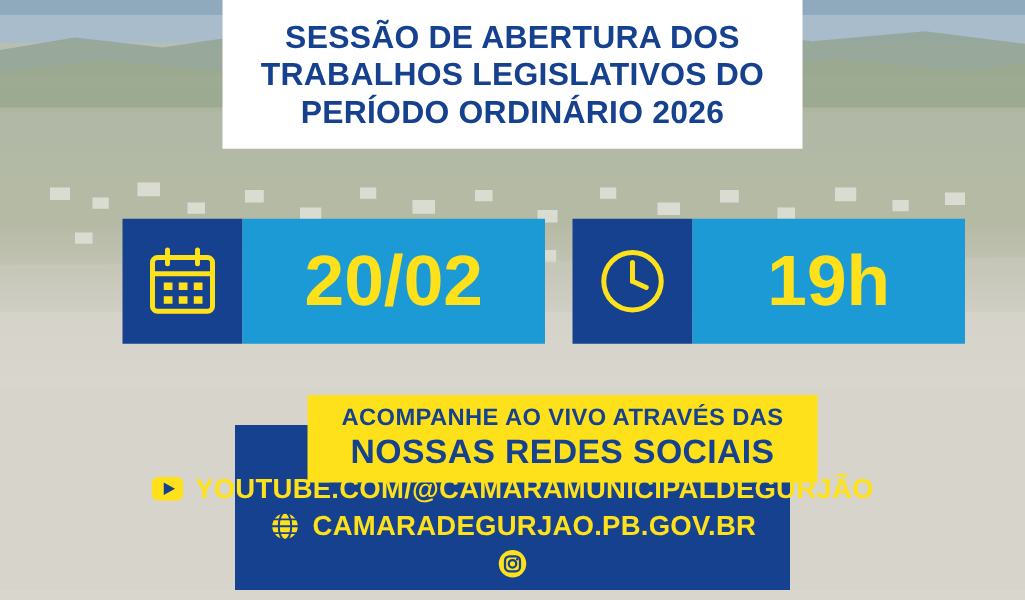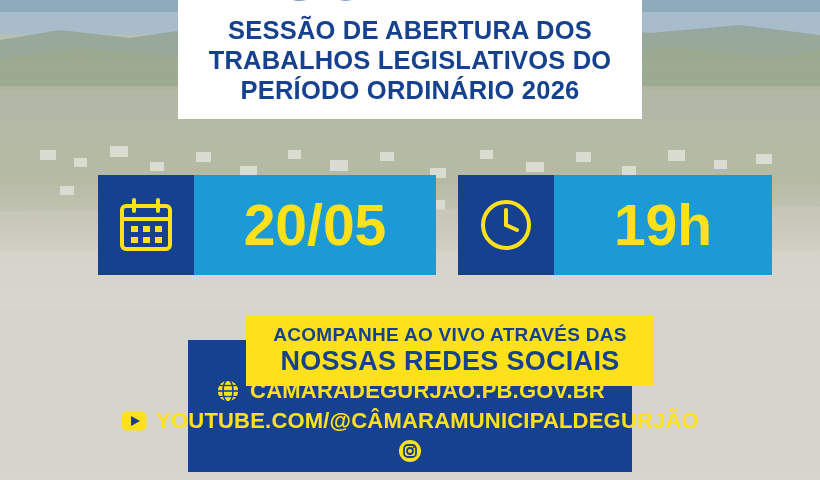--- a/index.html
+++ b/index.html
@@ -243,67 +243,67 @@
           <line x1="40" y1="3" x2="40" y2="14" stroke="#ffe11b" stroke-width="4" stroke-linecap="round"></line>
           <rect x="13" y="29" width="7" height="6" fill="#ffe11b"></rect>
           <rect x="25" y="29" width="7" height="6" fill="#ffe11b"></rect>
           <rect x="37" y="29" width="7" height="6" fill="#ffe11b"></rect>
           <rect x="13" y="40" width="7" height="6" fill="#ffe11b"></rect>
           <rect x="25" y="40" width="7" height="6" fill="#ffe11b"></rect>
           <rect x="37" y="40" width="7" height="6" fill="#ffe11b"></rect>
         </svg>
       </div>
       <div class="info-value-cell date">
-        <span class="info-value">20/05</span>
+        <span class="info-value">20/02</span>
       </div>
     </div>
 
     <div class="info-box">
       <div class="info-icon-cell">
         <svg class="clock-svg" width="56" height="56" viewBox="0 0 56 56">
           <circle cx="28" cy="28" r="23" fill="none" stroke="#ffe11b" stroke-width="4"></circle>
           <line x1="28" y1="28" x2="28" y2="13" stroke="#ffe11b" stroke-width="4" stroke-linecap="round"></line>
           <line x1="28" y1="28" x2="39" y2="33" stroke="#ffe11b" stroke-width="4" stroke-linecap="round"></line>
         </svg>
       </div>
       <div class="info-value-cell time">
         <span class="info-value">19h</span>
       </div>
     </div>
 
   </div>
 
   <div class="social-panel">
+
+    <div class="social-row">
+      <span class="ic">
+        <svg width="26" height="20" viewBox="0 0 26 20">
+          <rect x="0.5" y="0.5" width="25" height="19" rx="5" ry="5" fill="#ffe11b"></rect>
+          <polygon points="10,5 19,10 10,15" fill="#16418f"></polygon>
+        </svg>
+      </span>
+      <span class="txt">YOUTUBE.COM/@CÂMARAMUNICIPALDEGURJÃO</span>
+    </div>
 
     <div class="social-row">
       <span class="ic">
         <svg width="24" height="24" viewBox="0 0 24 24">
           <circle cx="12" cy="12" r="11" fill="#ffe11b"></circle>
           <circle cx="12" cy="12" r="11" fill="none" stroke="#16418f" stroke-width="1.6"></circle>
           <ellipse cx="12" cy="12" rx="5" ry="11" fill="none" stroke="#16418f" stroke-width="1.6"></ellipse>
           <line x1="1" y1="12" x2="23" y2="12" stroke="#16418f" stroke-width="1.6"></line>
           <line x1="3" y1="6.5" x2="21" y2="6.5" stroke="#16418f" stroke-width="1.3"></line>
           <line x1="3" y1="17.5" x2="21" y2="17.5" stroke="#16418f" stroke-width="1.3"></line>
         </svg>
       </span>
       <span class="txt">CAMARADEGURJAO.PB.GOV.BR</span>
     </div>
 
     <div class="social-row">
       <span class="ic">
-        <svg width="26" height="20" viewBox="0 0 26 20">
-          <rect x="0.5" y="0.5" width="25" height="19" rx="5" ry="5" fill="#ffe11b"></rect>
-          <polygon points="10,5 19,10 10,15" fill="#16418f"></polygon>
-        </svg>
-      </span>
-      <span class="txt">YOUTUBE.COM/@CÂMARAMUNICIPALDEGURJÃO</span>
-    </div>
-
-    <div class="social-row">
-      <span class="ic">
         <svg width="24" height="24" viewBox="0 0 24 24">
           <circle cx="12" cy="12" r="11" fill="#ffe11b"></circle>
           <rect x="6" y="6" width="12" height="12" rx="3.5" ry="3.5" fill="none" stroke="#16418f" stroke-width="1.8"></rect>
           <circle cx="12" cy="12" r="3" fill="none" stroke="#16418f" stroke-width="1.8"></circle>
           <circle cx="15.8" cy="8.3" r="1" fill="#16418f"></circle>
         </svg>
       </span>
     </div>
 
   </div>

